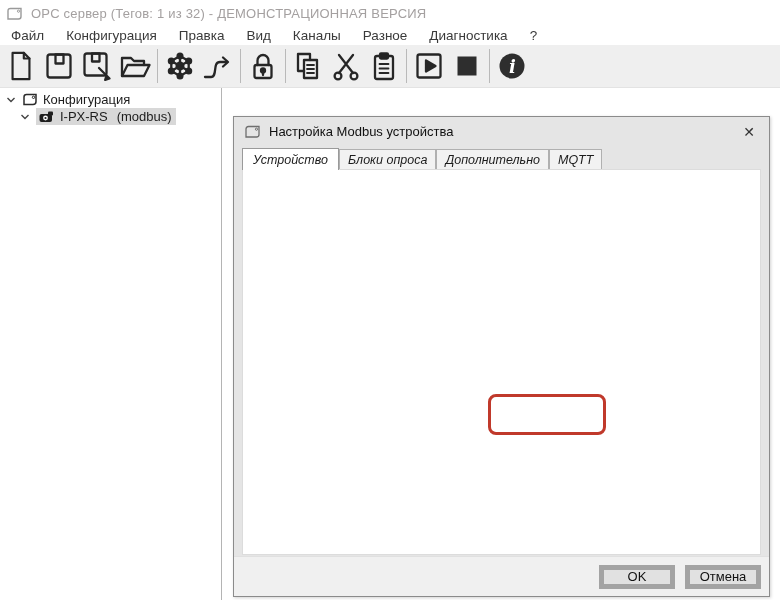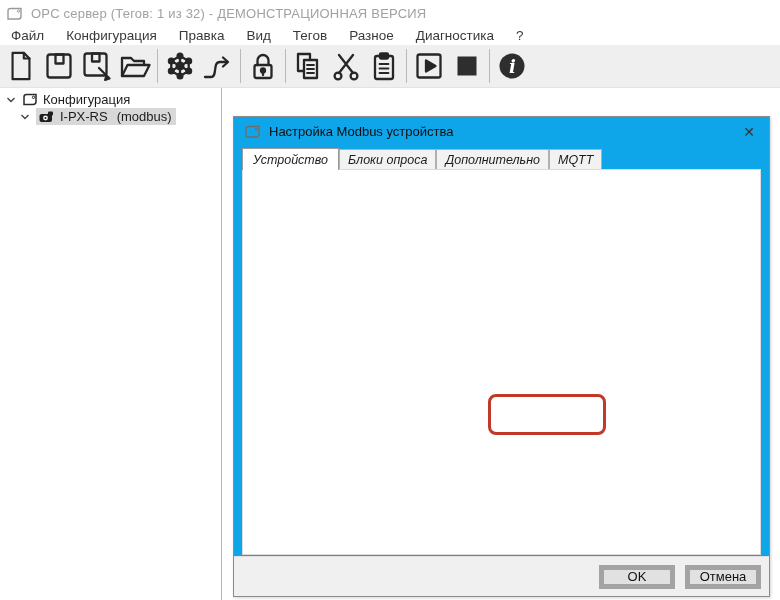--- a/index.html
+++ b/index.html
@@ -34,21 +34,21 @@
   .tsuffix{margin-left:9px;}
   .dotl{width:10px;height:9px;border-left:1px dotted #9a9a9a;border-bottom:1px dotted #9a9a9a;margin:-8px 3px 0 0;}
 
   
   #contentheader{position:absolute;left:222px;top:88px;width:558px;height:24px;background:#f0f0f0;
                  border-bottom:1px solid #a6a6a6;box-sizing:border-box;display:flex;align-items:center;}
   #contentheader .htitle{margin-left:28px;font-size:14.5px;color:#1a1a1a;}
   #mainbg{position:absolute;left:222px;top:112px;width:558px;height:488px;background:#fff;}
 
   
-  #dialog{position:absolute;left:233px;top:116px;width:537px;height:481px;background:#0ea5e9;
+  #dialog{position:absolute;left:233px;top:116px;width:537px;height:481px;background:#e5e5e5;
           border:1px solid #8b8b8b;box-sizing:border-box;box-shadow:1px 1px 3px rgba(0,0,0,.18);}
   .dlg-titlebar{height:29px;display:flex;align-items:center;padding:0 10px;}
   .dlg-titlebar .dtitle{margin-left:8px;font-size:13px;color:#101010;}
   .dlg-close{margin-left:auto;font-size:14px;color:#333;padding:0 4px;cursor:default;}
   .dlg-tabs{position:absolute;left:8px;top:31px;right:8px;height:21px;display:flex;align-items:flex-end;}
   .tab{font-size:12.5px;color:#1c1c1c;background:#f2f2f2;border:1px solid #b0b0b0;border-bottom:none;
        padding:3px 8px 2px 8px;margin-right:0;position:relative;font-style:italic;}
   .tab.active{background:#fff;z-index:3;padding:4px 10px 3px 10px;margin-bottom:-1px;border-color:#9a9a9a;}
   .dlg-frame{position:absolute;left:8px;top:52px;right:8px;bottom:41px;border:1px solid #dcdcdc;background:#fff;z-index:1;}
   .flabel{position:absolute;font-size:13px;color:#1c1c1c;white-space:nowrap;}
@@ -82,21 +82,21 @@
         </svg>
     </span>
     <span class="title">OPC сервер (Тегов: 1 из 32) - ДЕМОНСТРАЦИОННАЯ ВЕРСИЯ</span>
   </div>
 
   <div id="menubar">
     <span class="mitem">Файл</span>
     <span class="mitem">Конфигурация</span>
     <span class="mitem">Правка</span>
     <span class="mitem">Вид</span>
-    <span class="mitem">Тегов</span>
+    <span class="mitem">Каналы</span>
     <span class="mitem">Разное</span>
     <span class="mitem">Диагностика</span>
     <span class="mitem">?</span>
   </div>
 
   <div id="toolbar">
     <div class="tbtn">
       <span>
           <svg class="tico" width="30" height="34" viewBox="0 0 32 34">
             <path d="M7 3 h12 l6 6 v22 H7 z"></path>

